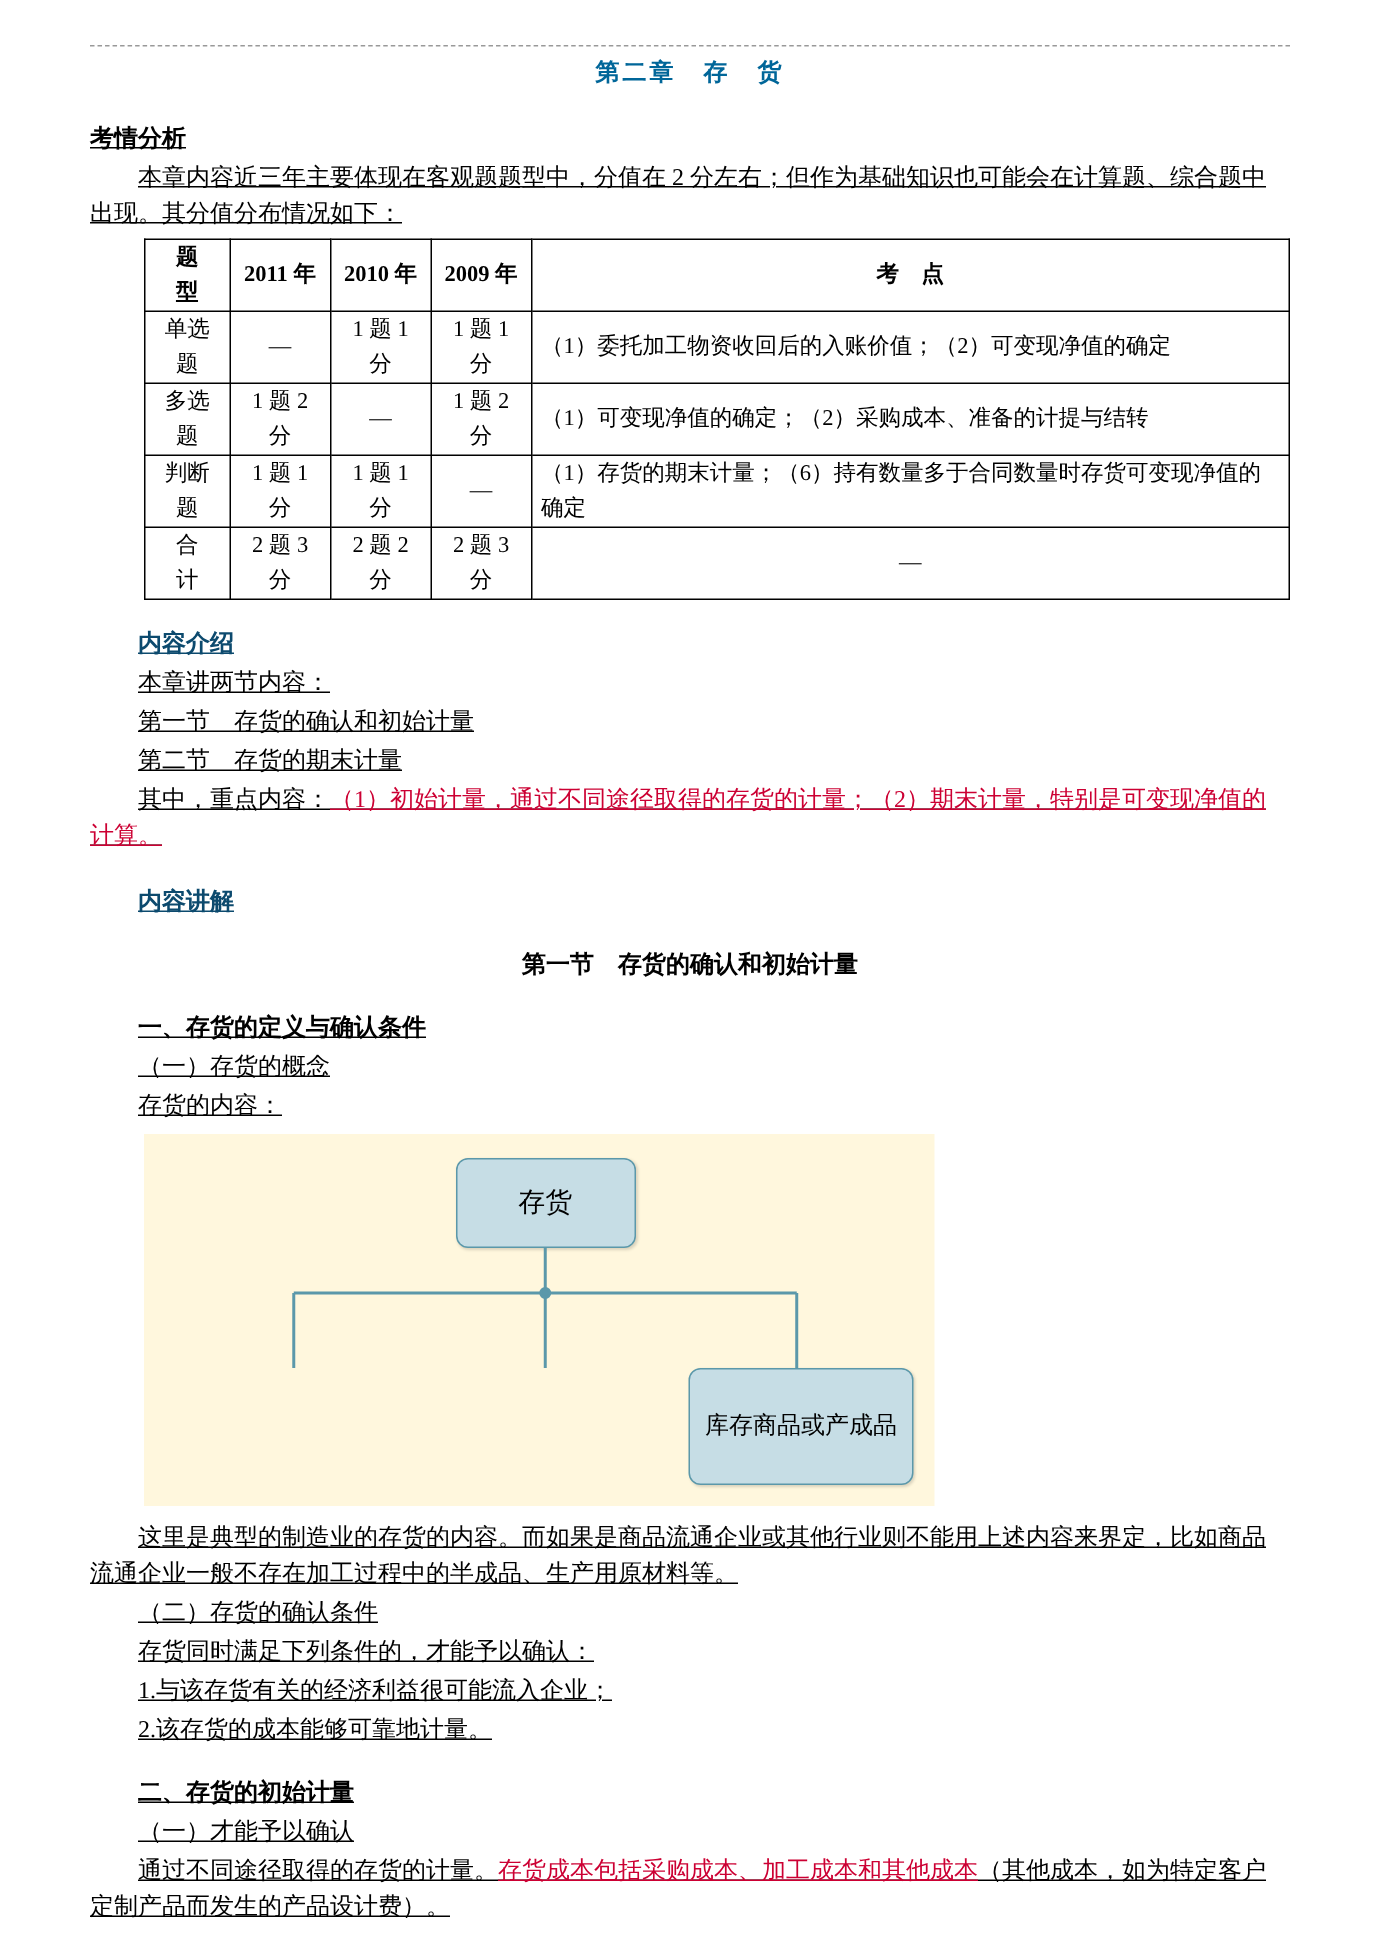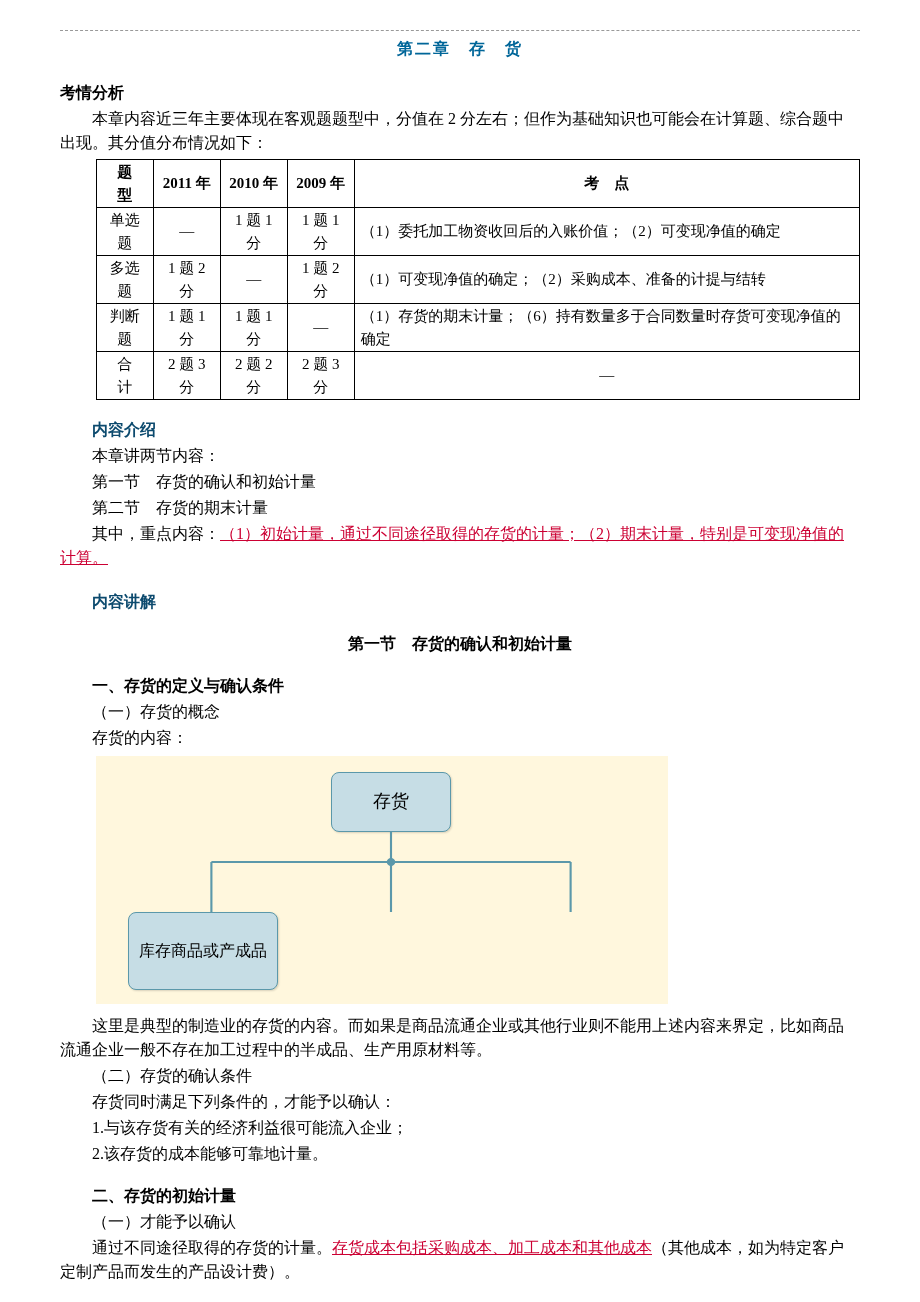--- a/index.html
+++ b/index.html
@@ -18,21 +18,21 @@
     margin-bottom: 6px;
   }
   .chapter-title {
     text-align: center;
     color: #006699;
     font-weight: bold;
     letter-spacing: 2px;
     margin-bottom: 20px;
   }
   .bold { font-weight: bold; }
-  p { margin: 0 16px 2px 0; }
+  p { margin: 0 16px 2px 0; text-decoration: underline; }
   .indent { text-indent: 2em; }
   table.data {
     border-collapse: collapse;
     margin: 4px 0 18px 36px;
     font-size: 15px;
   }
   table.data th, table.data td {
     border: 1px solid #000;
     padding: 1px 6px;
     vertical-align: middle;
@@ -43,23 +43,23 @@
   .red-underline { color: #cc0033; text-decoration: underline; }
   .section-title-1 {
     text-align: center;
     font-weight: bold;
     margin: 18px 0 18px 0;
   }
   .sub-heading { font-weight: bold; }
 
   .diagram-wrap {
     background: #fff7dd;
-    padding: 16px 14px 14px 32px;
+    padding: 16px 14px 14px 22px;
     margin: 6px 0 10px 36px;
-    width: 572px;
+    width: 527px;
     box-sizing: border-box;
   }
   .diagram-top-row { display: flex; justify-content: center; }
   .diagram-box {
     background: #c6dde5;
     border: 1px solid #5b98aa;
     border-radius: 8px;
     box-shadow: 1px 1px 2px rgba(0,0,0,0.15);
     font-family: "SimSun", "宋体", serif;
     font-size: 18px;
@@ -72,21 +72,21 @@
     line-height: 1.4;
   }
   .diagram-top { width: 120px; height: 60px; }
   .diagram-connector {
     position: relative;
     height: 80px;
     width: 100%;
   }
   .diagram-bottom-row {
     display: flex;
-    justify-content: space-between;
+    justify-content: flex-end;
     gap: 10px;
   }
   .diagram-bottom { width: 150px; height: 78px; font-size: 16px; }
   .diagram-bottom.wide { width: 168px; }
 </style>
 </head>
 <body>
 
 <div class="top-rule"></div>
 

